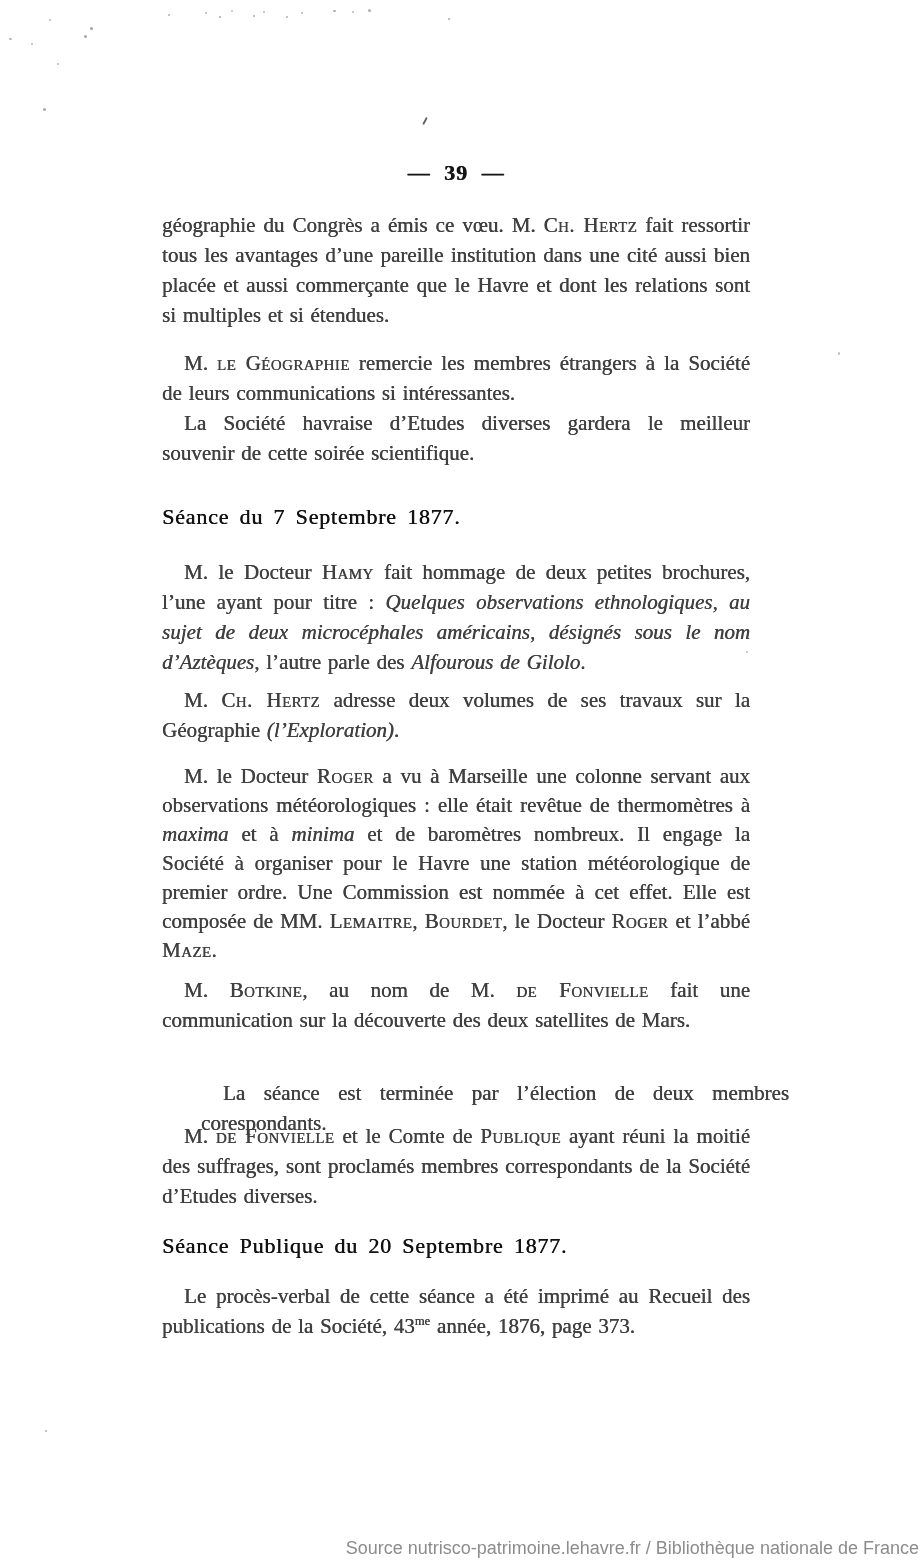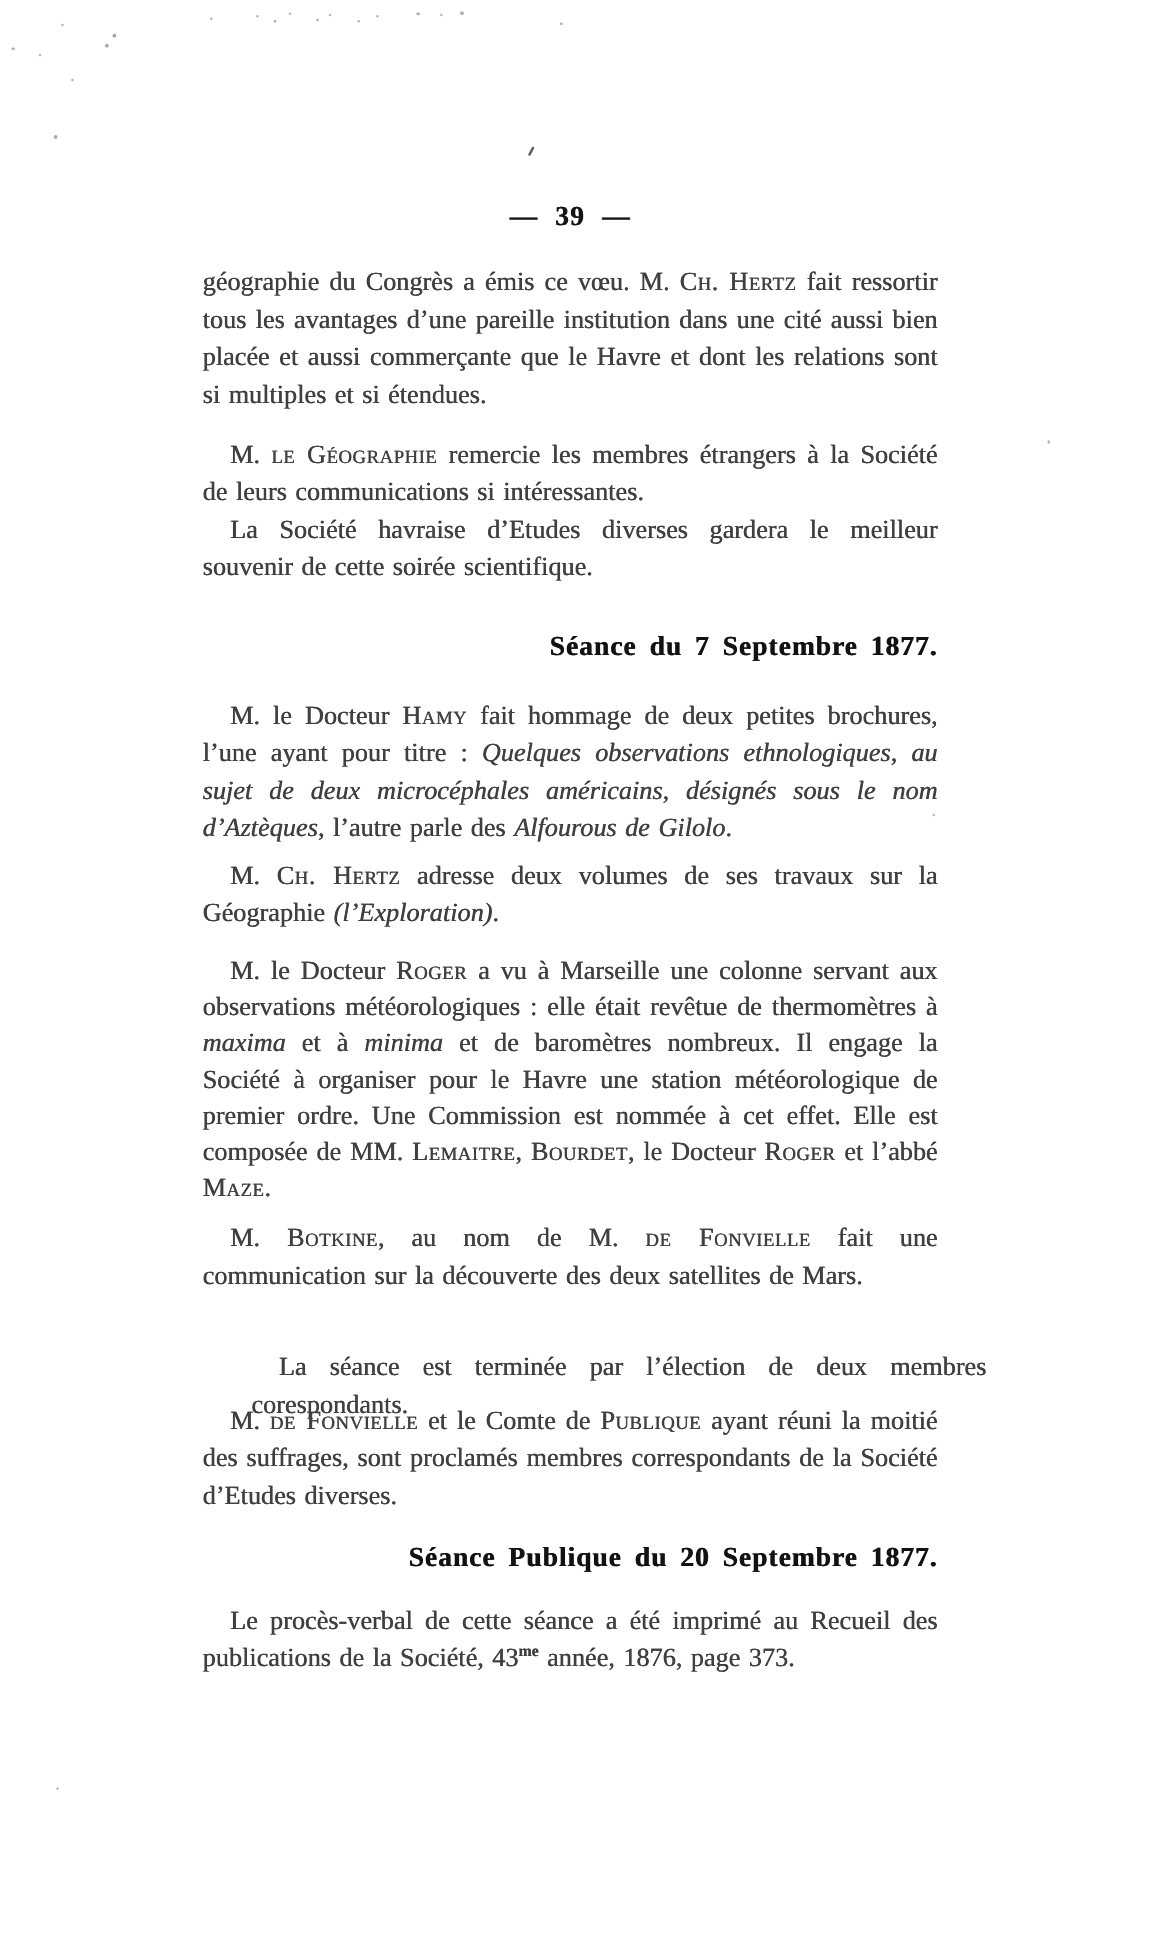--- a/index.html
+++ b/index.html
@@ -39,32 +39,32 @@
     text-align-last: left;
     text-indent: 22px;
     word-spacing: 1.5px;
     text-shadow: 0.35px 0 0 currentColor;
   }
   .para.noindent { text-indent: 0; }
 
   .heading {
     position: absolute; left: 0; width: 100%;
     margin: 0;
-    text-align: right;
-    font-weight: bold;
+    text-align: left;
+    font-weight: normal;
     font-size: 22px; line-height: 30px;
     letter-spacing: 0.8px; word-spacing: 4px;
     color: #121212;
     text-shadow: 0.45px 0 0 currentColor;
   }
 
   .rn  { }
   .ri  { font-style: italic; }
   .rsc { font-variant: small-caps; letter-spacing: 0.4px; }
-  .rsup{ vertical-align: super; font-size: 0.6em; line-height: 0; font-weight: bold; }
+  .rsup{ vertical-align: super; font-size: 0.6em; line-height: 0; font-weight: normal; }
 
   .footer {
     position: absolute;
     top: 1536px; right: 3px;
     font-family: "Liberation Sans", "DejaVu Sans", sans-serif;
     font-size: 18px; line-height: 24px;
     color: #8c8c8c;
   }
 
   .speck {
@@ -120,13 +120,14 @@
   <div class="speck" style="left:84px;top:35px;width:3px;height:3px;opacity:.6"></div>
   <div class="speck" style="left:9px;top:38px;width:3px;height:2px;opacity:.55"></div>
   <div class="speck" style="left:31px;top:43px;width:2px;height:2px;opacity:.5"></div>
   <div class="speck" style="left:57px;top:63px;width:2px;height:2px;opacity:.5"></div>
   <div class="speck" style="left:43px;top:108px;width:3px;height:3px;opacity:.6"></div>
   <div class="speck" style="left:838px;top:352px;width:2px;height:3px;opacity:.5"></div>
   <div class="speck" style="left:746px;top:651px;width:2px;height:2px;opacity:.5"></div>
   <div class="speck" style="left:45px;top:1430px;width:2px;height:2px;opacity:.55"></div>
   <div class="tickmark" style="left:424px;top:117px;opacity:.8"></div>
 
+  <div class="footer">Source nutrisco-patrimoine.lehavre.fr / Bibliothèque nationale de France</div>
 </div>
 
 </body></html>

